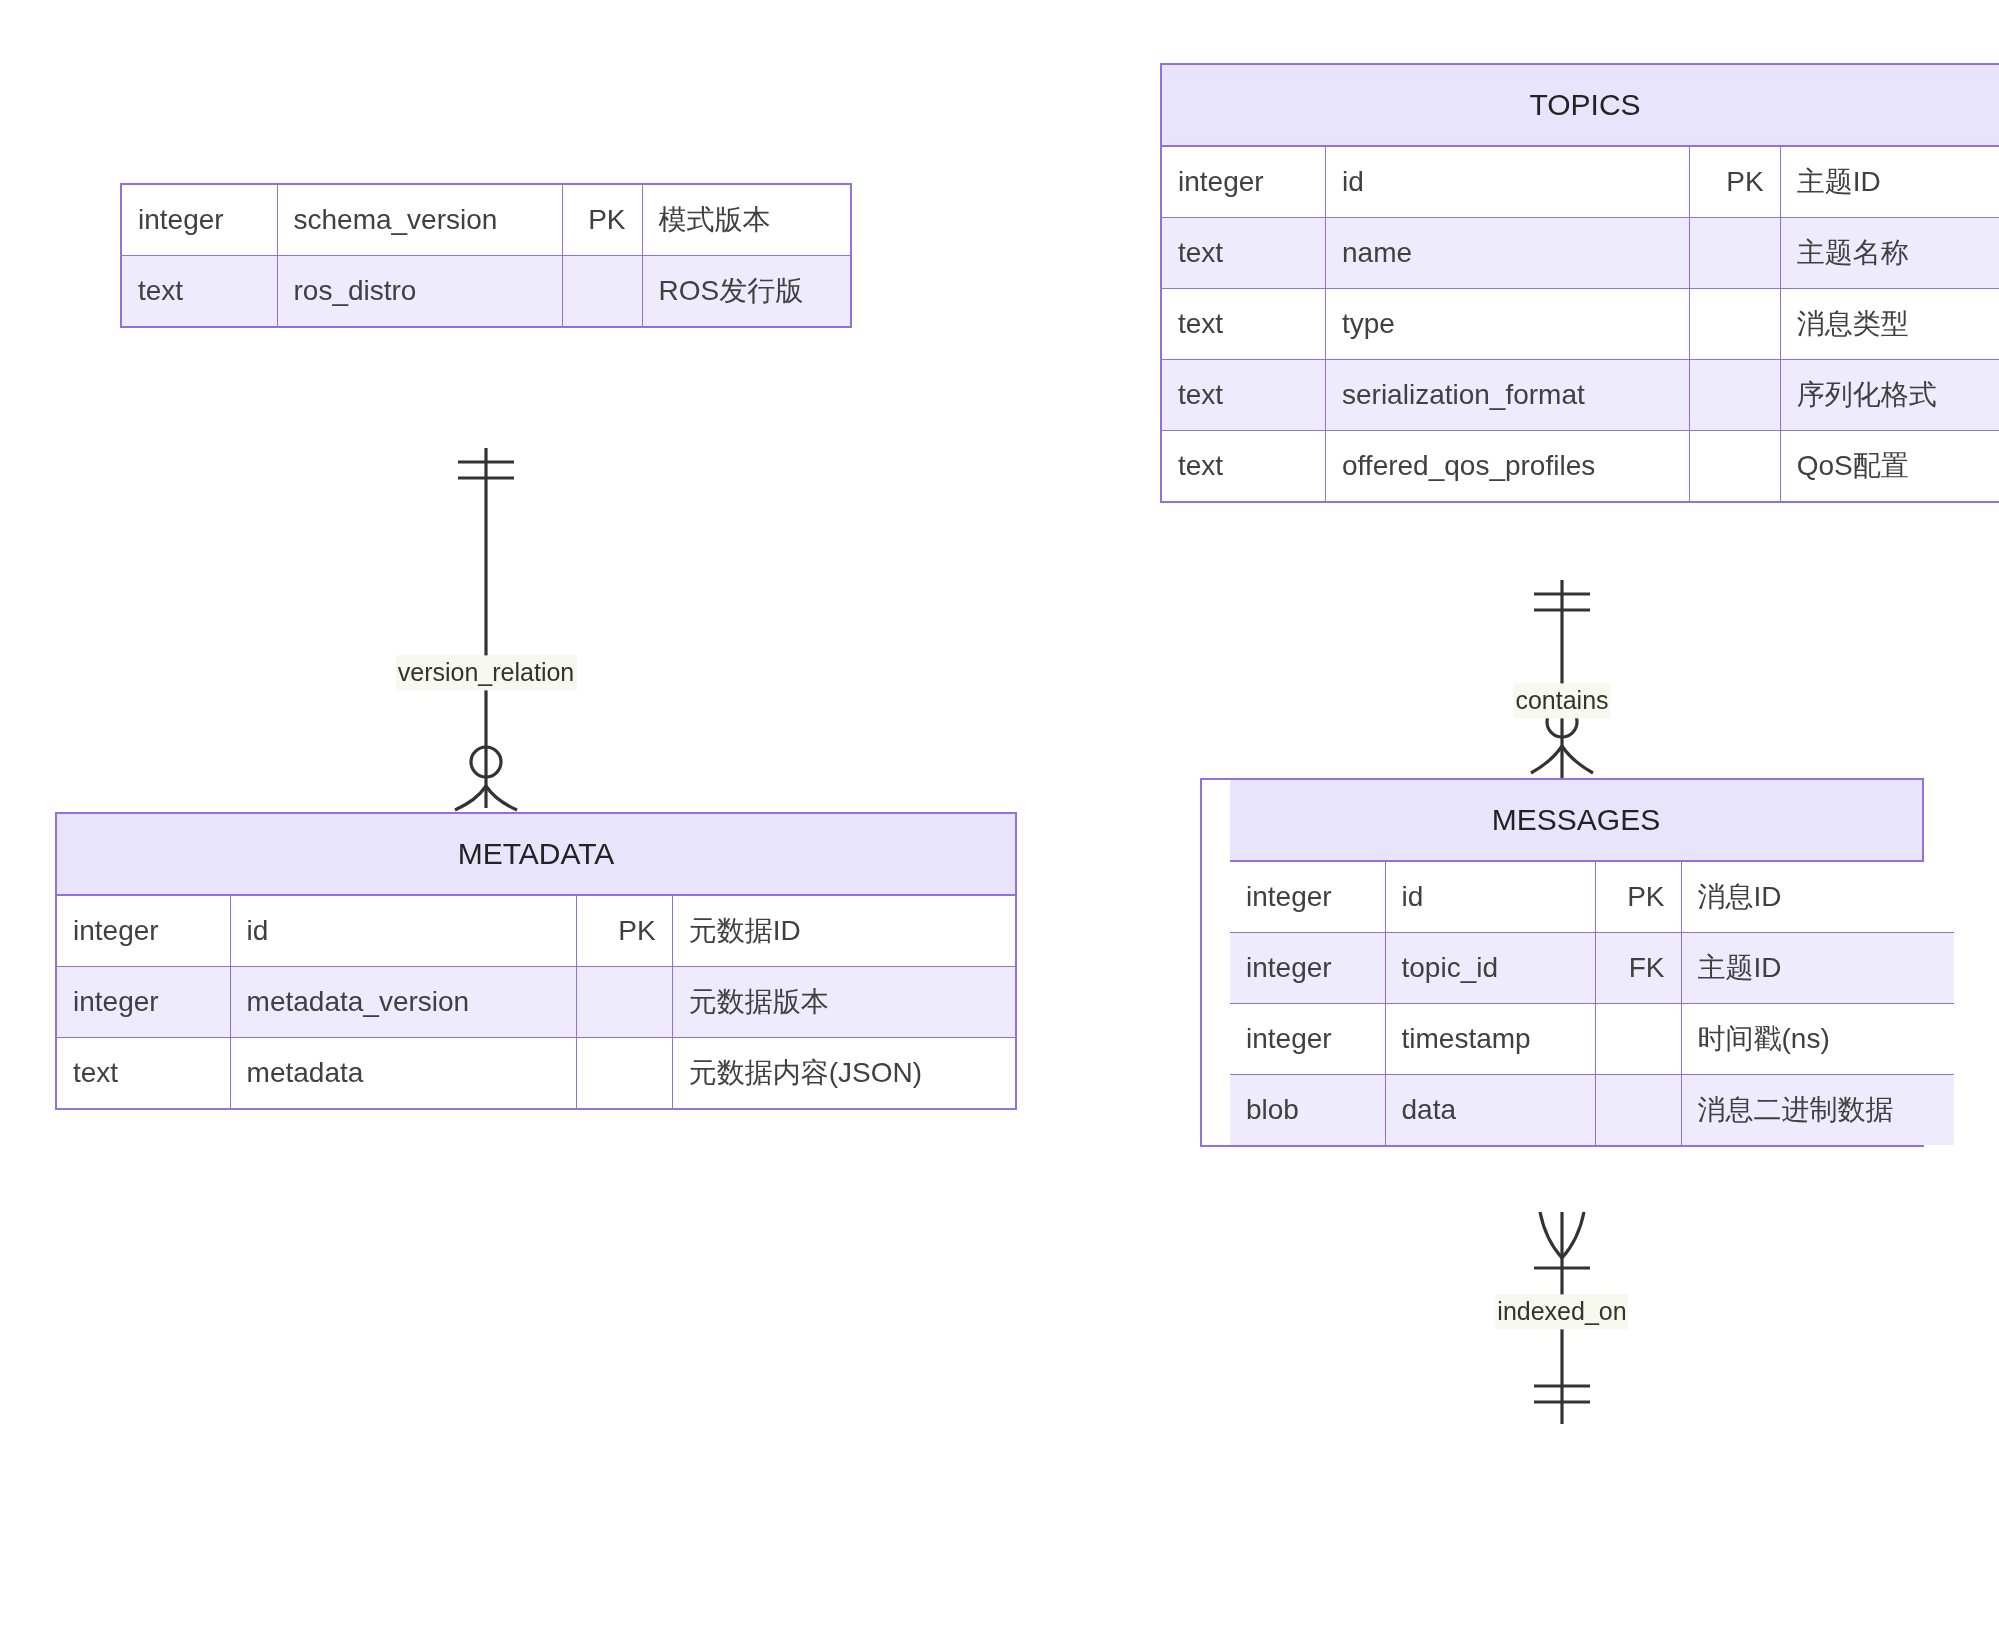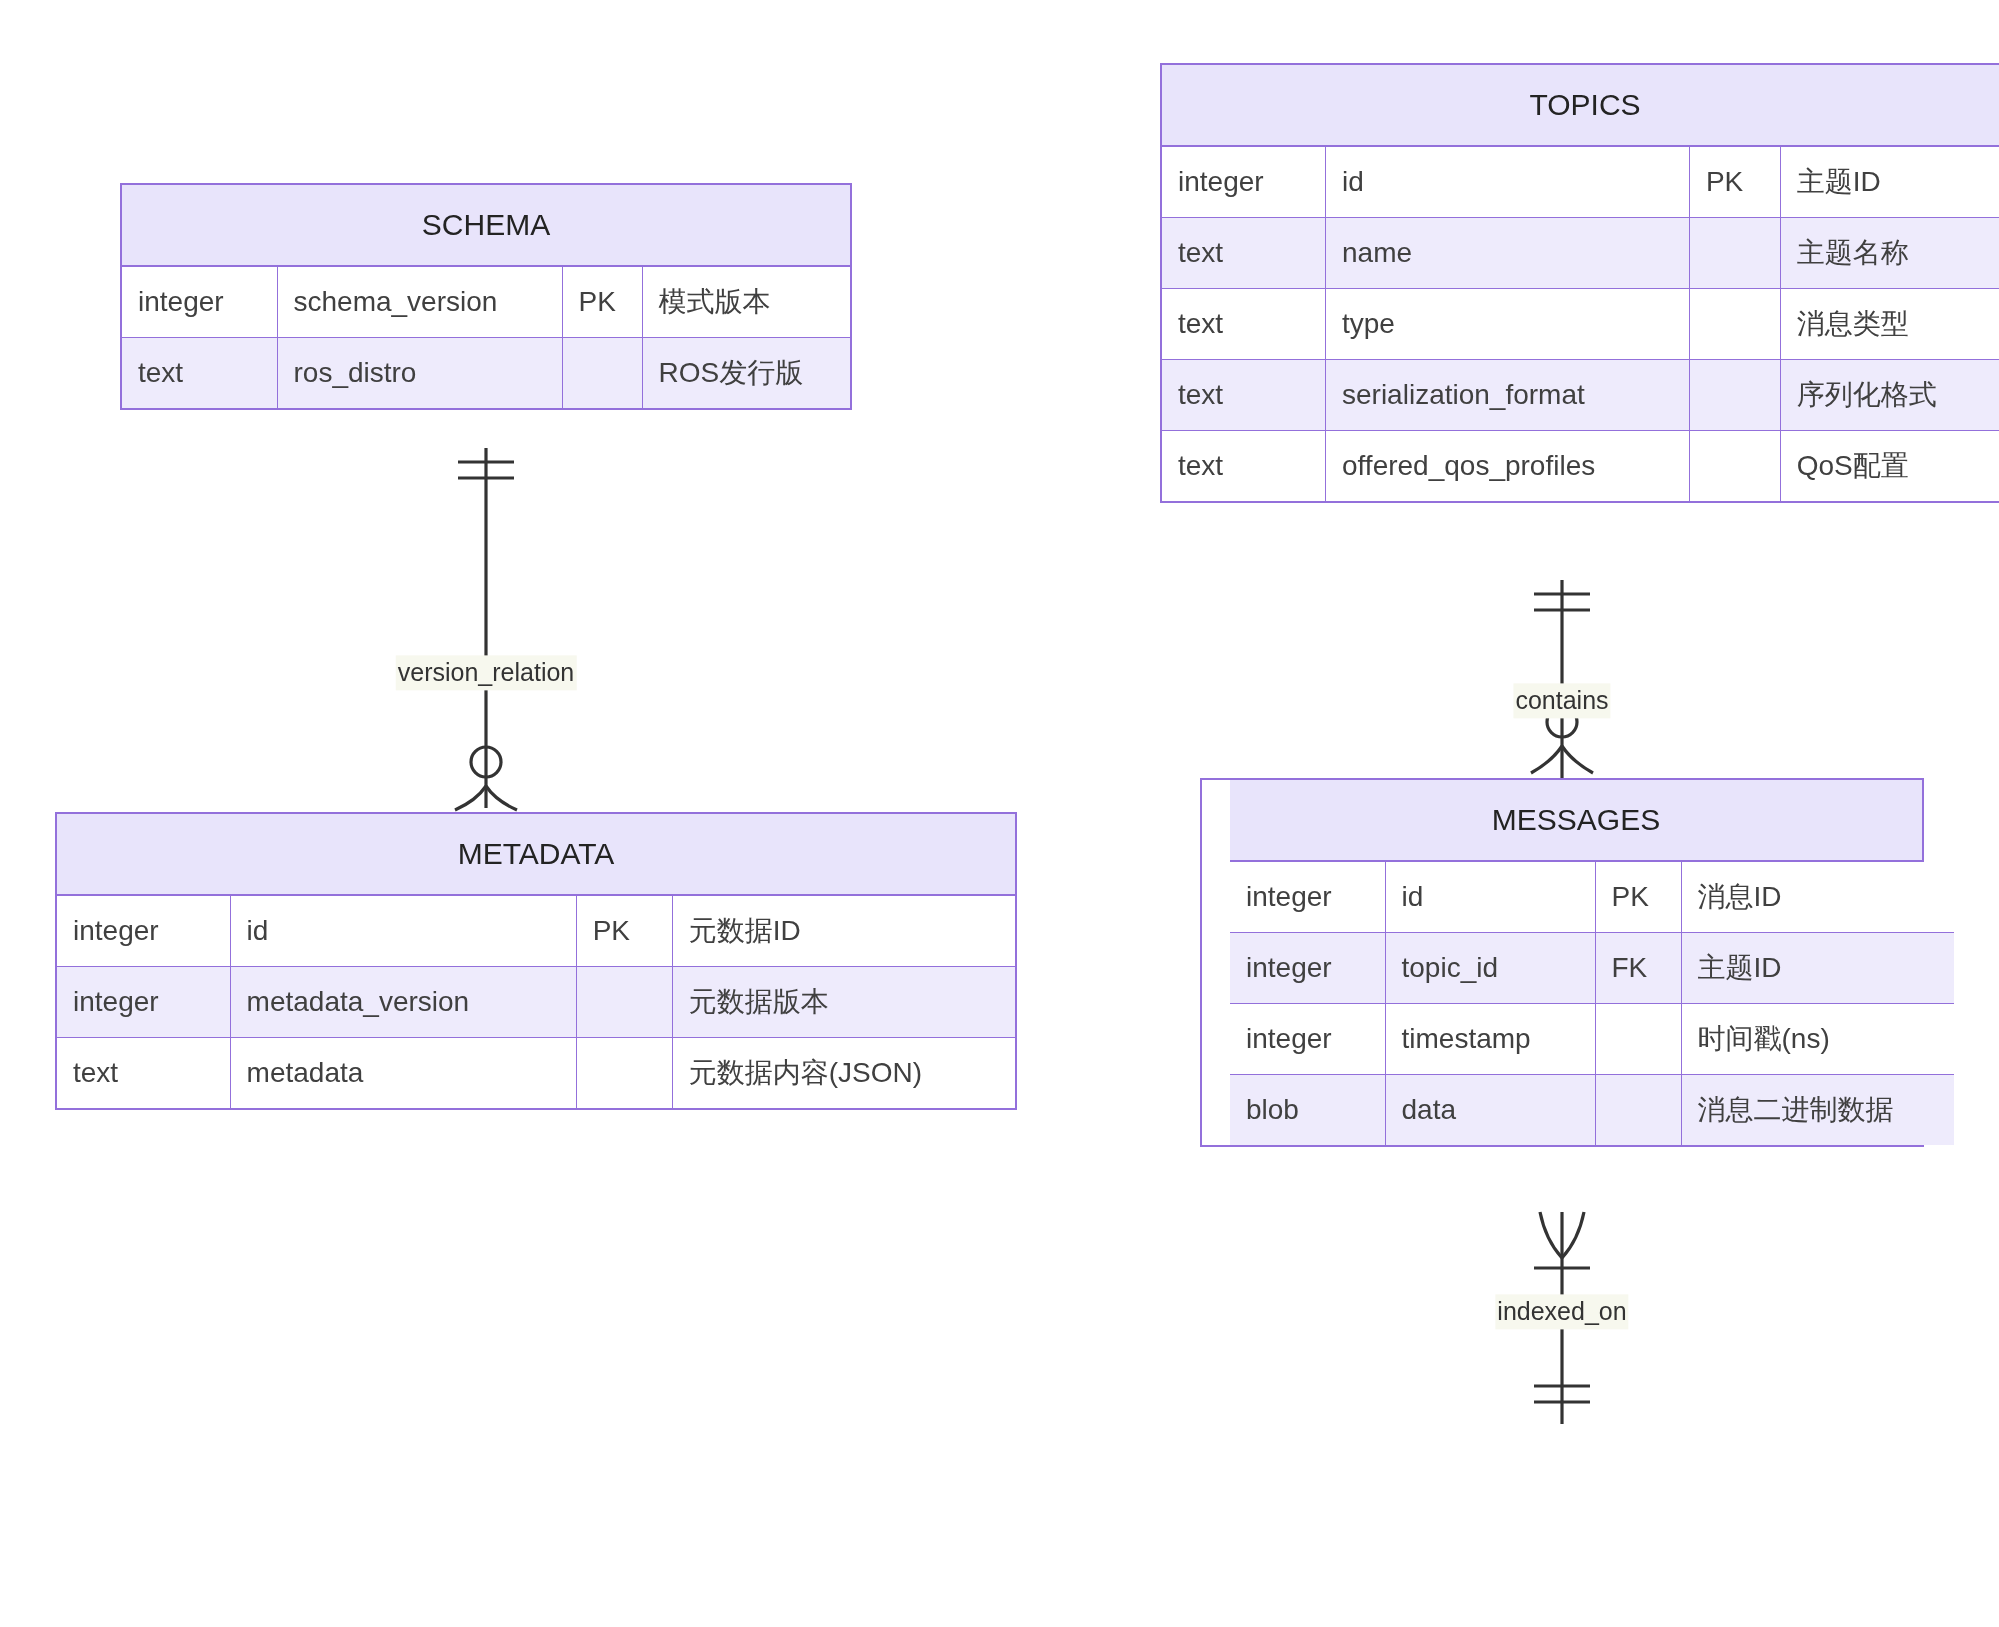--- a/index.html
+++ b/index.html
@@ -60,21 +60,21 @@
     border-right: none;
   }
   .attr-table tr:last-child > td {
     border-bottom: none;
   }
   .attr-table tr.alt > td {
     background: #eeebfc;
   }
   .c-type  { }
   .c-name  { }
-  .c-key   { text-align: left; }
+  .c-key   { text-align: right; }
   .c-note  { }
 
   
   .rel-label {
     position: absolute;
     font-size: 25px;
     color: #333333;
     background: #f7f8ee;
     padding: 2px 2px;
     white-space: nowrap;
@@ -135,21 +135,20 @@
     </g>
   </svg>
 
   <div class="rel-label" style="left:486px; top:673px;">version_relation</div>
 
   <div class="rel-label" style="left:1562px; top:675px;margin-top:26px;">contains</div>
 
   <div class="rel-label" style="left:1562px; top:1312px;text-align:right;">indexed_on</div>
 
   <div class="entity" style="left:120px; top:183px; width:732px;">
-    <div class="entity-title">SCHEMA</div>
     <table class="attr-table">
       <colgroup>
         <col style="width:155px">
           <col style="width:285px">
         <col style="width:80px">
           <col style="width:208px">
       </colgroup>
       <tbody>
         <tr>
           <td class="c-type">integer</td>

